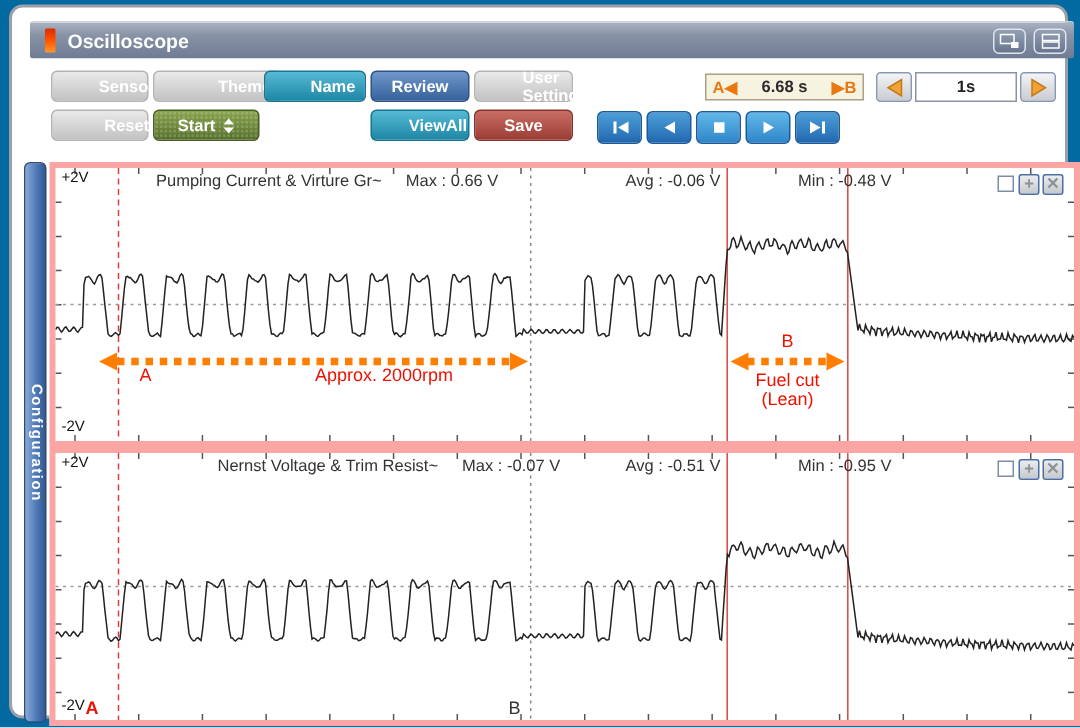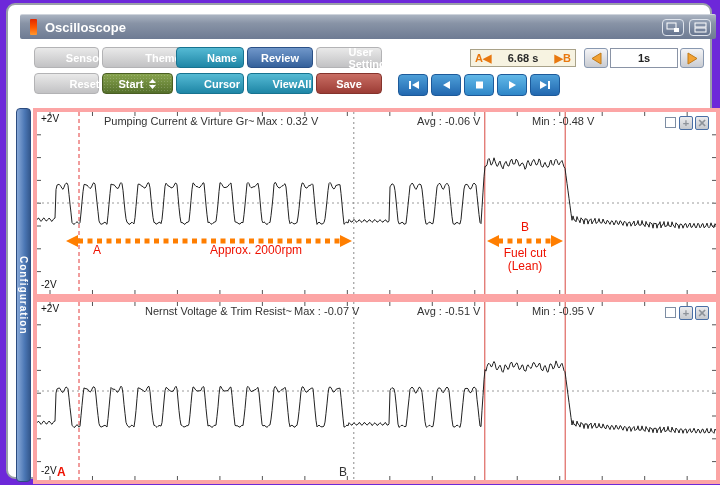--- a/index.html
+++ b/index.html
@@ -1,16 +1,16 @@
 <!DOCTYPE html>
 <html><head>
 <meta charset="utf-8">
 <style>
   html,body{margin:0;padding:0;background:#fff;}
-  .page{position:relative;width:720px;height:485px;background:#6d28d9;overflow:hidden;
+  .page{position:relative;width:720px;height:485px;background:#0369a1;overflow:hidden;
         font-family:"Liberation Sans",sans-serif;}
   .frame{position:absolute;left:6px;top:3px;width:706px;height:476px;
          border:2px solid #9aa0a8;border-radius:9px;background:#fff;box-sizing:border-box;}
   
   .titlebar{position:absolute;left:12px;top:9px;width:696px;height:24px;
             background:linear-gradient(#aab3c1 0%,#8893a6 35%,#6e7b93 100%);
             border-top:1px solid #cfd4dc;border-radius:2px;
             display:flex;align-items:center;}
   .appicon{width:7px;height:16px;margin-left:10px;border-radius:1px;
            background:linear-gradient(#e02800 0%,#ff5a00 55%,#ff9830 100%);}
@@ -48,21 +48,21 @@
   .pb.lt{background:linear-gradient(#62b8e8,#2e86c8);}
   
   .cfgtab{position:absolute;left:8px;top:103px;width:15px;height:374px;border-radius:4px;
           background:linear-gradient(90deg,#89a9d8,#4a76b4 60%,#35598e);border:1px solid #2c4c80;
           box-sizing:border-box;color:#fff;font-size:10px;font-weight:bold;
           writing-mode:vertical-rl;display:flex;align-items:center;justify-content:center;letter-spacing:1px;}
   
   .panel{position:absolute;left:25px;width:679px;background:#fff;border:4px solid #fca5a5;box-sizing:content-box;}
   .panel svg{position:absolute;left:0;top:0;}
   .plabel{position:absolute;font-size:10px;color:#111;z-index:3;}
-  .phead{position:absolute;top:3px;font-size:11px;color:#333;white-space:nowrap;z-index:3;display:flex;gap:2px;}
+  .phead{position:absolute;top:3px;font-size:11px;color:#333;white-space:nowrap;z-index:3;display:flex;gap:16px;}
   .pstat{position:absolute;top:3px;font-size:11px;color:#333;white-space:nowrap;z-index:3;}
   .chk{position:absolute;top:5px;width:11px;height:11px;background:#fff;border:1px solid #7d8da3;box-sizing:border-box;z-index:4;}
   .sqbtn{position:absolute;top:4px;width:14px;height:14px;border:1px solid #4a6fa5;border-radius:2px;
          background:linear-gradient(#ececee,#c5c8cd);box-sizing:border-box;z-index:4;
          display:flex;align-items:center;justify-content:center;font-size:11px;font-weight:bold;color:#8d9299;line-height:1;}
   .ann{position:absolute;color:#ee1100;font-size:12px;z-index:3;white-space:nowrap;text-align:right;}
   .annc{text-align:center;width:120px;}
   .divider{position:absolute;left:25px;top:288px;width:681px;height:2px;background:#b9b9b9;}
 </style>
 </head>
@@ -107,23 +107,20 @@
     <div class="btn gray" style="left:26px;top:68px;width:65px">
         <span>Reset</span>
       </div>
     <div class="btn green" style="left:94px;top:68px;width:71px">
       <span>Start</span>
       <svg width="9" height="12" viewBox="0 0 9 12">
           <path d="M1 5l3.5-4L8 5z" fill="#fff"></path>
           <path d="M1 7l3.5 4L8 7z" fill="#fff"></path>
         </svg>
     </div>
-    <div class="btn teal" style="left:168px;top:68px;width:68px">
-        <span>Cursor</span>
-      </div>
     <div class="btn teal" style="left:239px;top:68px;width:66px">
         <span>ViewAll</span>
       </div>
     <div class="btn red" style="left:308px;top:68px;width:66px">
         <span>Save</span>
       </div>
 
     <div class="abbox">
       <span class="abo"><span>A</span>◀</span>
       <span class="abv">6.68 s</span>
@@ -236,21 +233,21 @@
           <polygon points="29,129 41,123 41,135" fill="#FF7E00"></polygon>
           <polygon points="315,129 303,123 303,135" fill="#FF7E00"></polygon>
           <line x1="461" y1="129" x2="515" y2="129" stroke="#FF7E00" stroke-width="5" stroke-dasharray="5 4.5"></line>
           <polygon points="450,129 462,123 462,135" fill="#FF7E00"></polygon>
           <polygon points="526,129 514,123 514,135" fill="#FF7E00"></polygon>
         </svg>
       <span class="plabel" style="left:4px;top:1px">+2V</span>
       <span class="plabel" style="left:4px;top:167px">-2V</span>
       <div class="phead" style="left:67px">
         <span>Pumping Current &amp; Virture Gr~</span>
-          <span>Max : 0.32 V</span>
+          <span>Max : 0.66 V</span>
       </div>
       <span class="pstat" style="left:380px">Avg : -0.06 V</span>
       <span class="pstat" style="left:495px">Min : -0.48 V</span>
       <span class="chk" style="left:628px"></span>
       <span class="sqbtn" style="left:642px">+</span>
       <span class="sqbtn" style="left:658px">✕</span>
       <span class="ann" style="left:50px;top:131px;width:20px;text-align:center">A</span>
       <span class="ann" style="left:173px;top:131px">Approx. 2000rpm</span>
       <span class="ann annc" style="left:428px;top:108px">B</span>
       <span class="ann annc" style="left:428px;top:134px">Fuel cut</span>

